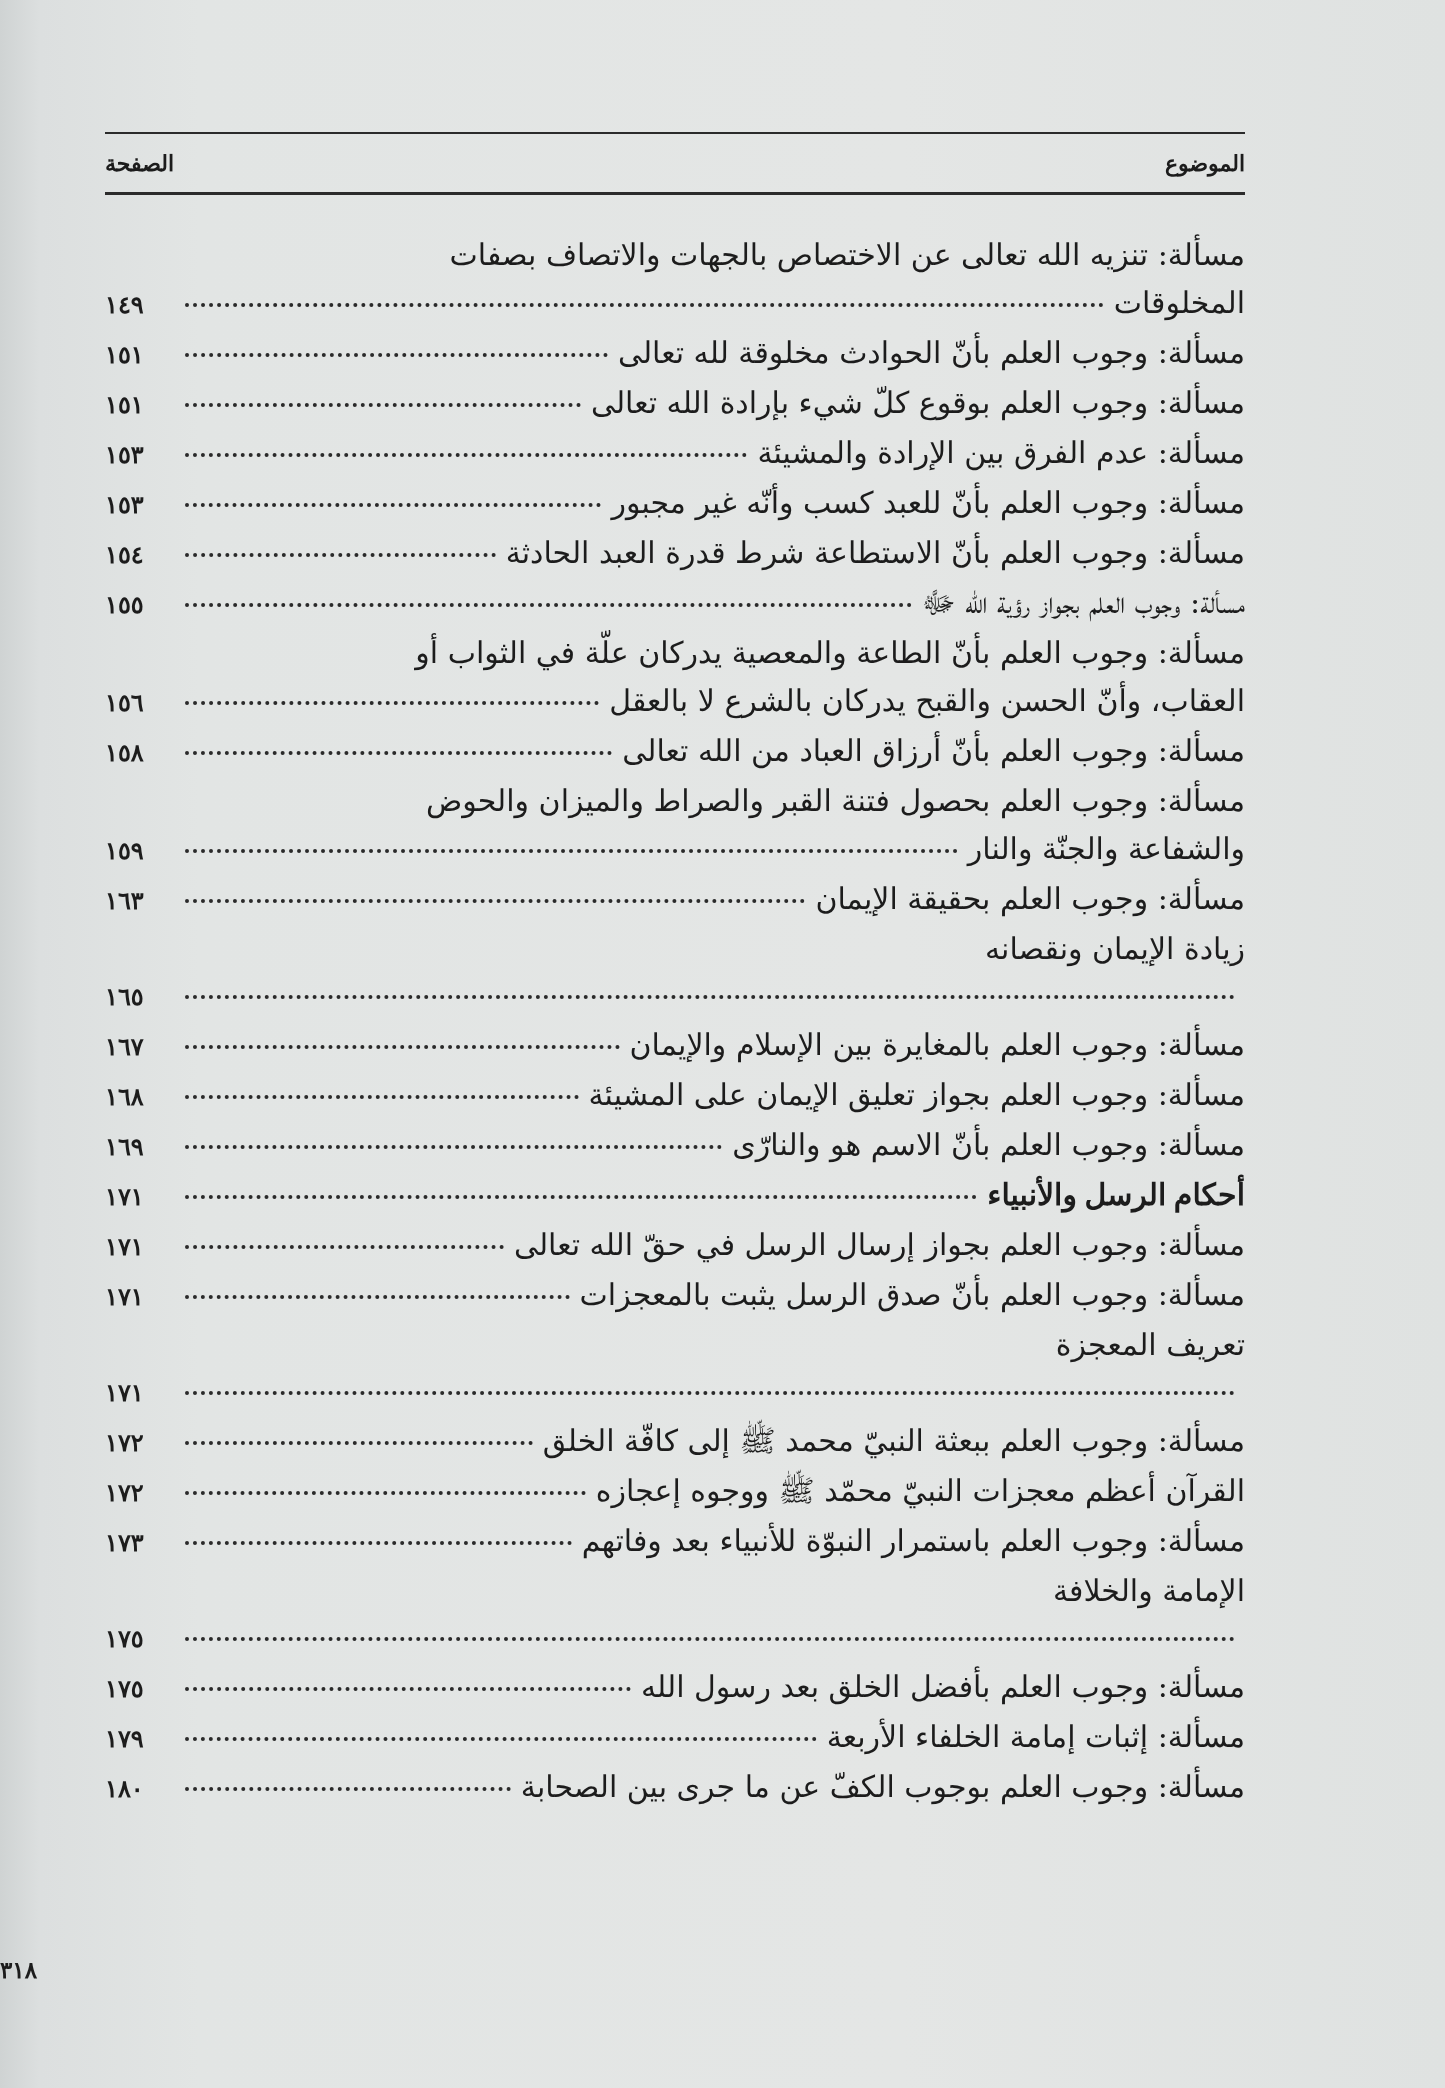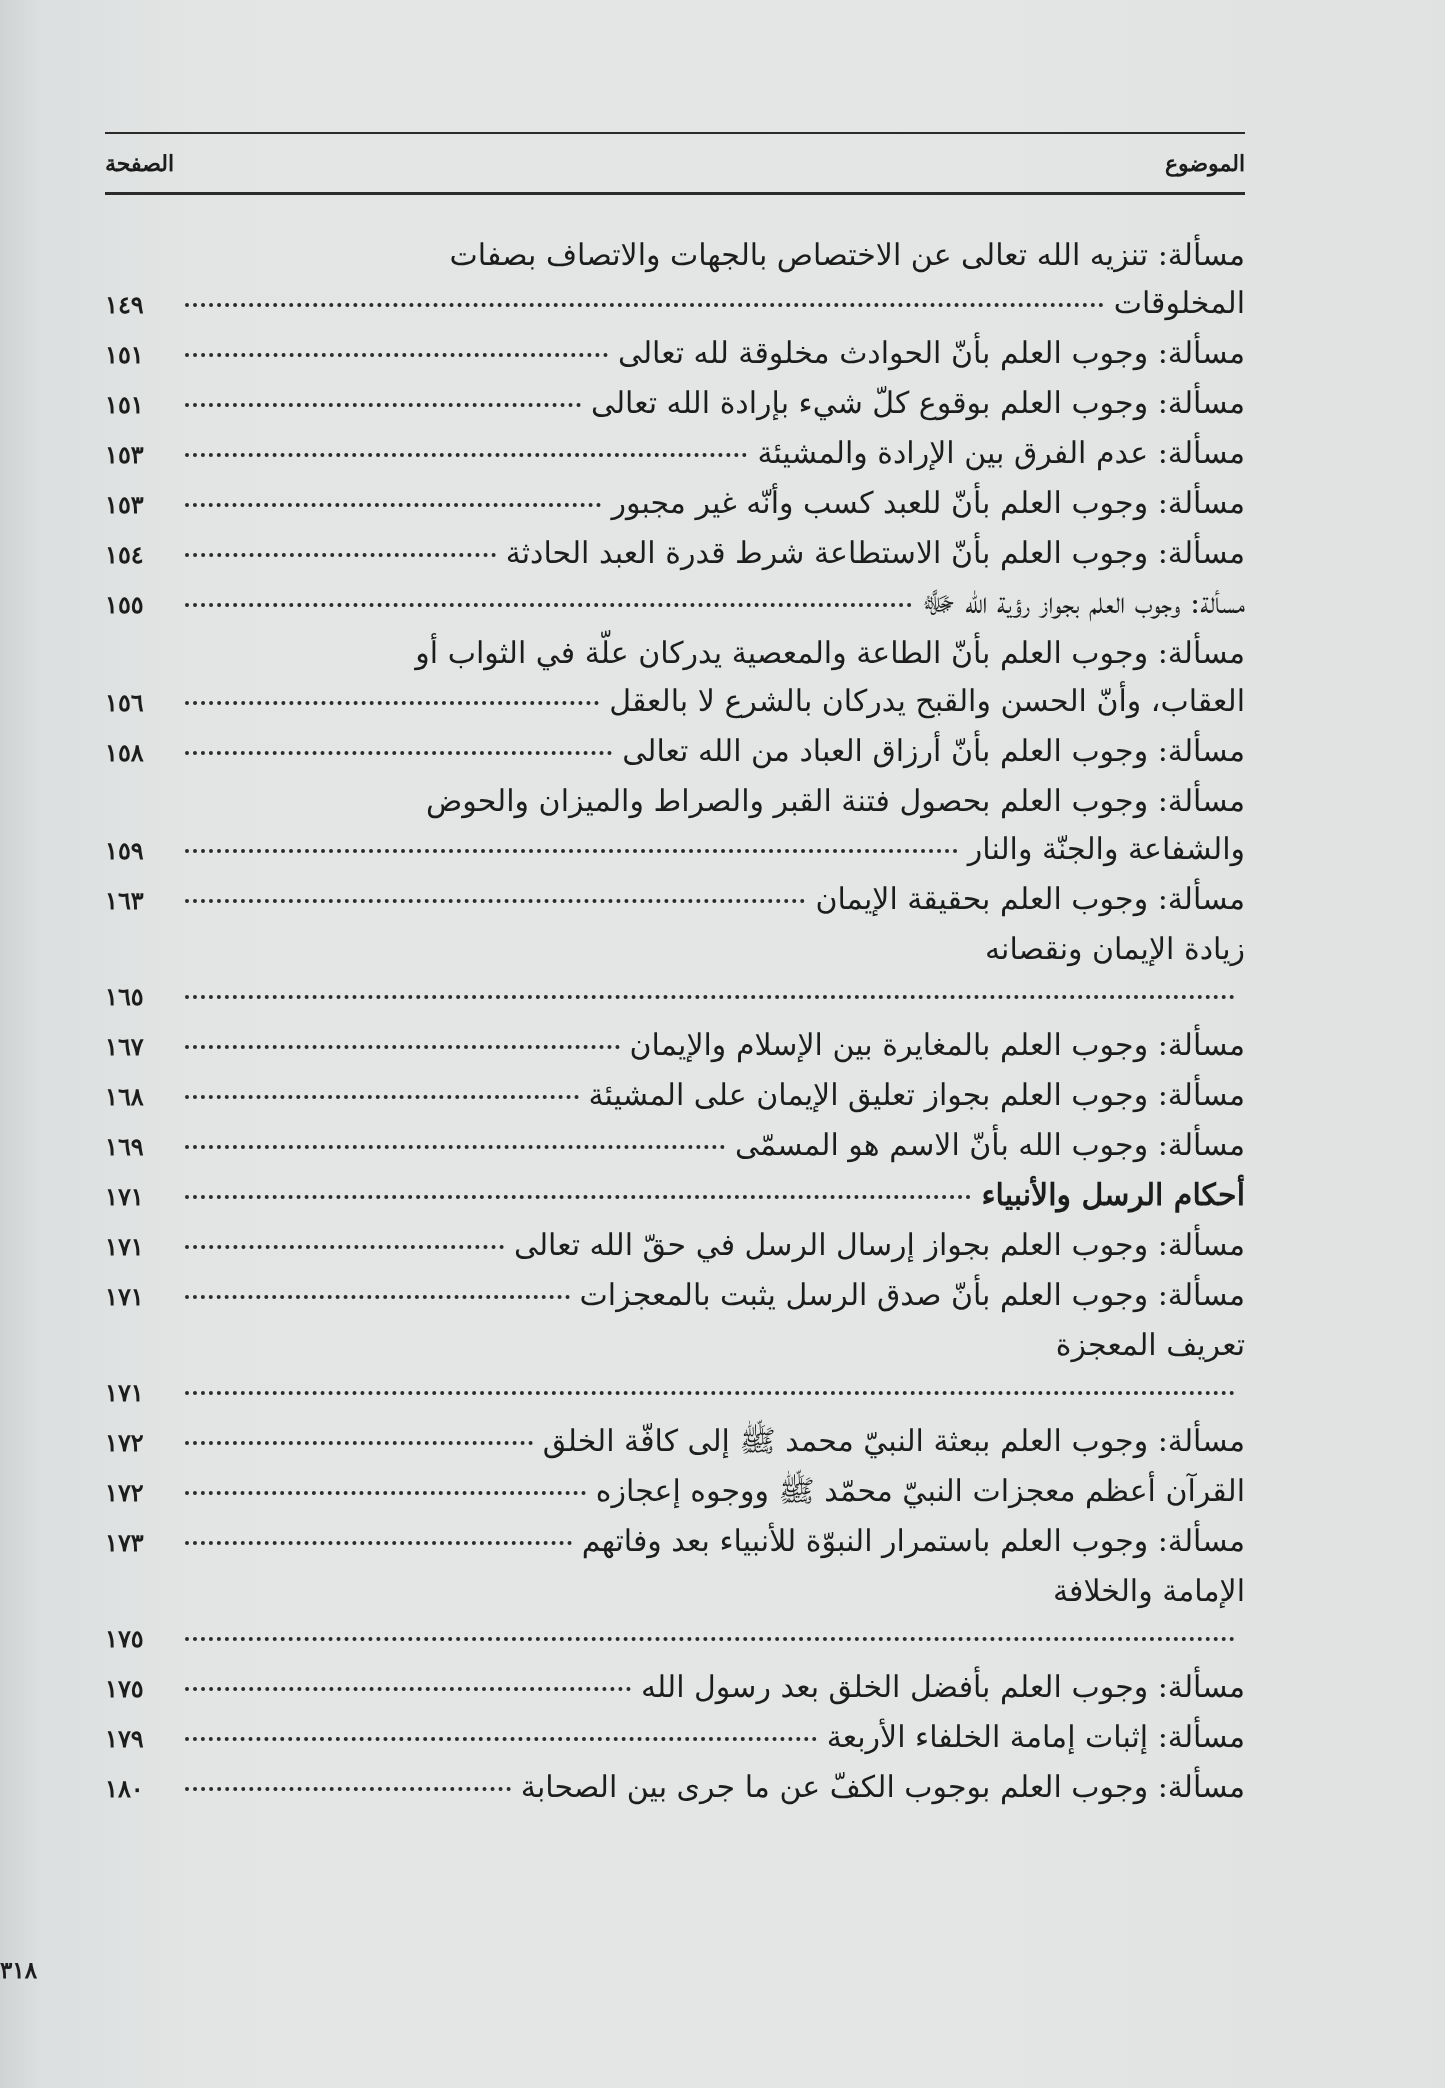--- a/index.html
+++ b/index.html
@@ -34,21 +34,21 @@
       flex: 1;
       margin: 0 10px;
       border-bottom: 4px dotted #2a2a2a;
       height: 0;
       transform: translateY(-6px);
     }
     .line .num {
       min-width: 70px; text-align: left;
       font-weight: bold; font-size: 24px;
     }
-    .entry.heading .text { font-weight: bold; }
+    .entry.heading .text { font-weight: bold; font-family: Liberation Serif, serif; }
     .cont-line { padding-right: 0; }
     .footer-num {
       position: absolute; left: 0; right: 0; top: 1956px;
       text-align: left; font-size: 23px; font-weight: bold;
       direction: rtl;
     }
   </style>
 </head>
 <body>
 
@@ -157,21 +157,21 @@
       </div>
       <div class="entry">
         <div class="line">
           <span class="text">مسألة: وجوب العلم بجواز تعليق الإيمان على المشيئة</span>
           <span class="dots"></span>
           <span class="num">١٦٨</span>
         </div>
       </div>
       <div class="entry">
         <div class="line">
-          <span class="text">مسألة: وجوب الله بأنّ الاسم هو المسمّى</span>
+          <span class="text">مسألة: وجوب العلم بأنّ الاسم هو والنارّى</span>
           <span class="dots"></span>
           <span class="num">١٦٩</span>
         </div>
       </div>
       <div class="entry heading">
         <div class="line">
           <span class="text">أحكام الرسل والأنبياء</span>
           <span class="dots"></span>
           <span class="num">١٧١</span>
         </div>

